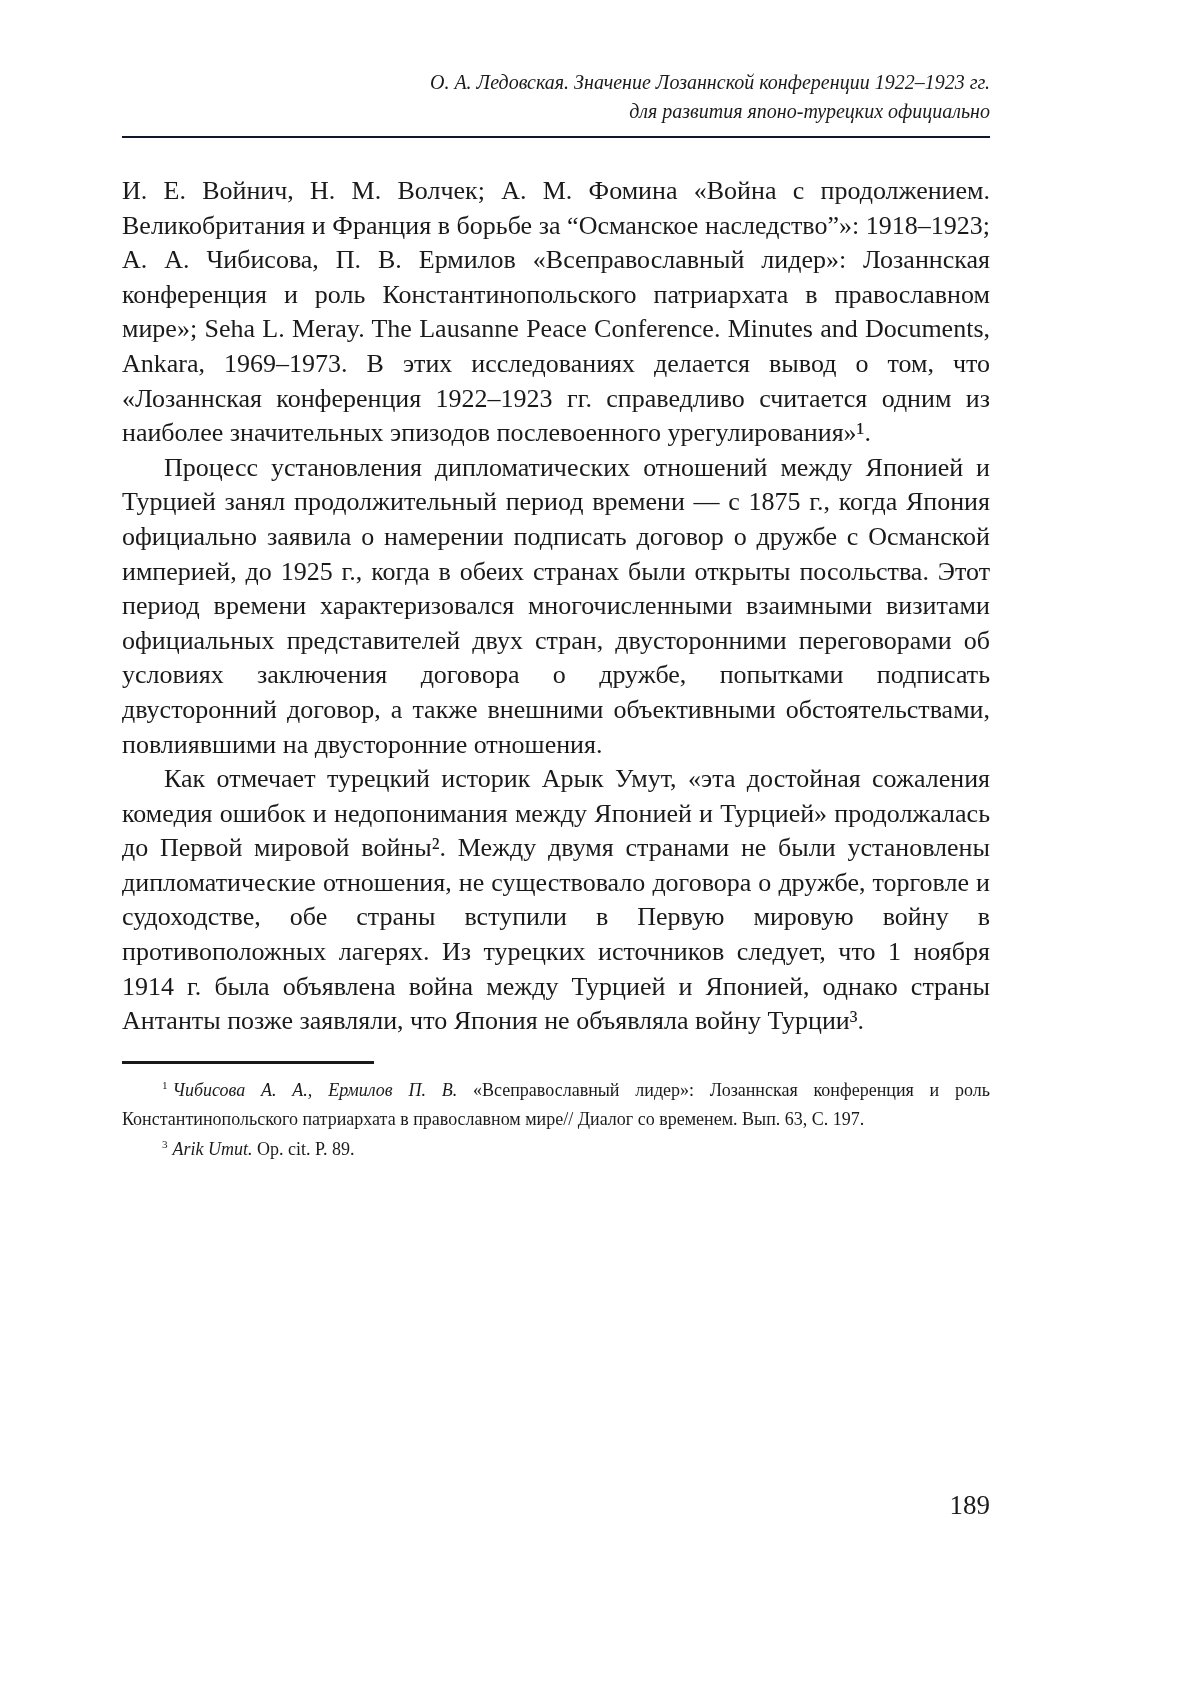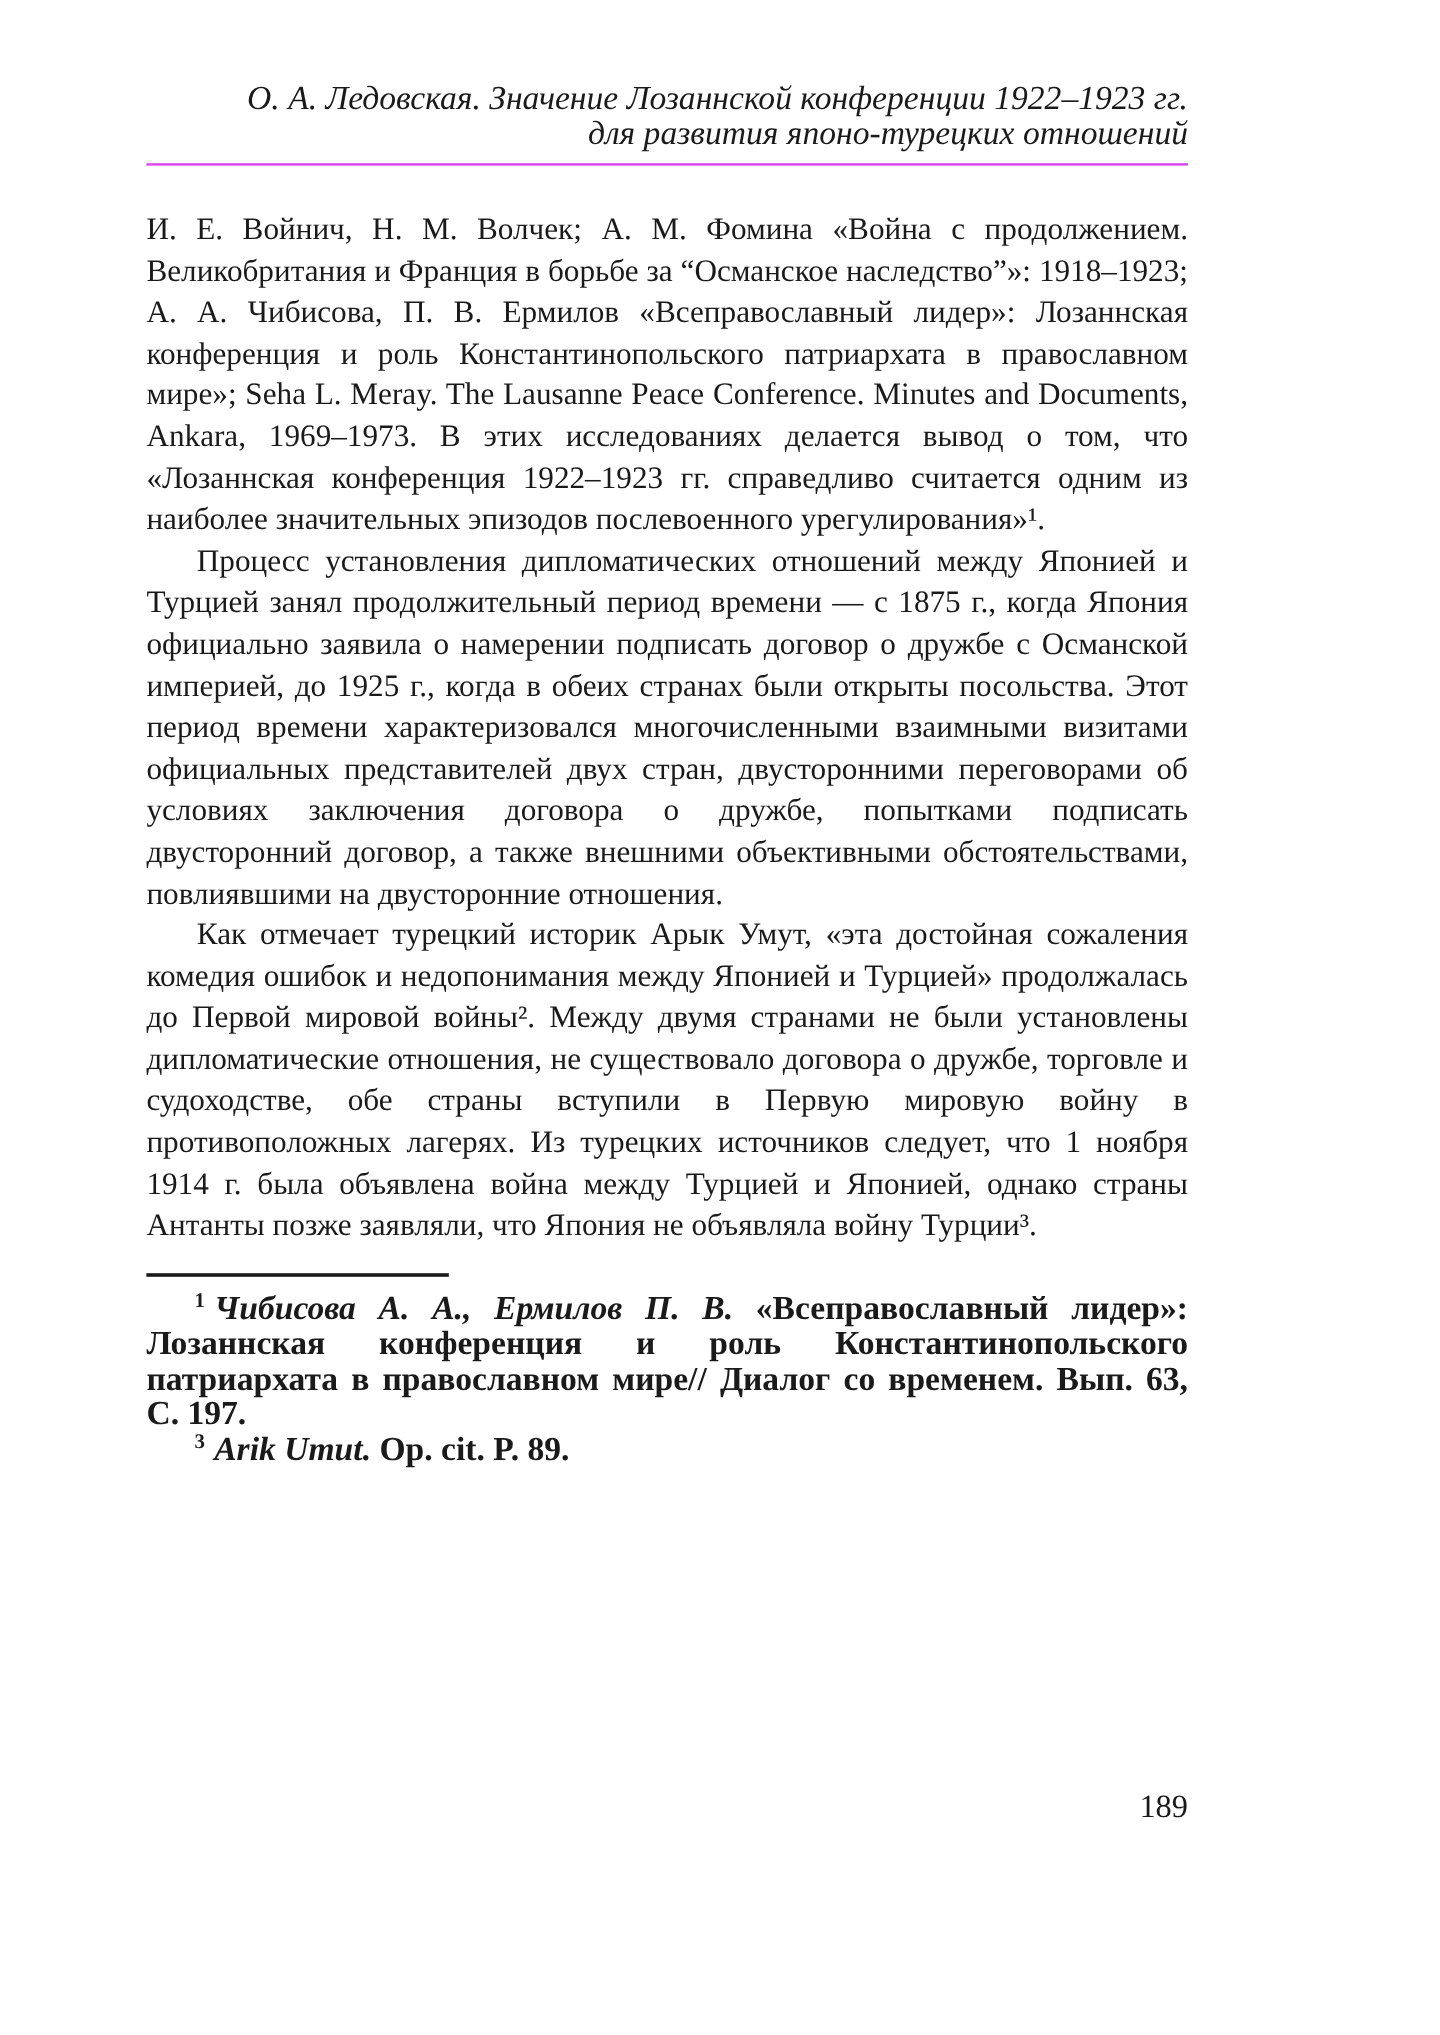--- a/index.html
+++ b/index.html
@@ -19,24 +19,24 @@
   }
   .content {
     position: absolute;
     left: 122px;
     top: 68px;
     width: 868px;
   }
   .running-header {
     font-style: italic;
     text-align: right;
-    font-size: 28px;
+    font-size: 20px;
     line-height: 29px;
     padding-bottom: 10px;
-    border-bottom: 2px solid #d946ef;
+    border-bottom: 2px solid #0f172a;
   }
   .running-header .rh-line {
     display: block;
   }
   .body-text {
     margin-top: 36px;
     font-size: 26px;
     line-height: 34.6px;
     text-align: justify;
   }
@@ -47,24 +47,23 @@
     text-indent: 42px;
   }
   .footnote-rule {
     width: 252px;
     height: 0;
     border-top: 3px solid #1a1a1a;
     margin-top: 22px;
     margin-bottom: 12px;
   }
   .footnotes {
-    font-size: 28px;
+    font-size: 18px;
     line-height: 29.5px;
     text-align: justify;
-    font-weight: bold;
   }
   .footnotes p {
     margin: 0;
     text-indent: 40px;
   }
   .fn-marker {
     font-size: 0.62em;
     vertical-align: super;
     line-height: 0;
     margin-right: 0.45em;
@@ -82,21 +81,21 @@
   }
 </style>
 </head>
 <body>
 
 <div class="page">
   <div class="content">
 
     <div class="running-header">
       <span class="rh-line">О. А. Ледовская. Значение Лозаннской конференции 1922–1923 гг.</span>
-      <span class="rh-line">для развития японо-турецких отношений</span>
+      <span class="rh-line">для развития японо-турецких официально</span>
     </div>
 
     <div class="body-text">
       <p>И. Е. Войнич, Н. М. Волчек; А. М. Фомина «Война с продолжением. Великобритания и Франция в борьбе за “Османское наследство”»: 1918–1923; А. А. Чибисова, П. В. Ермилов «Всеправославный лидер»: Лозаннская конференция и роль Константинопольского патриархата в православном мире»; Seha L. Meray. The Lausanne Peace Conference. Minutes and Documents, Ankara, 1969–1973. В этих исследованиях делается вывод о том, что «Лозаннская конференция 1922–1923 гг. справедливо считается одним из наиболее значительных эпизодов послевоенного урегулирования»¹.</p>
       <p class="indent">Процесс установления дипломатических отношений между Японией и Турцией занял продолжительный период времени — с 1875 г., когда Япония официально заявила о намерении подписать договор о дружбе с Османской империей, до 1925 г., когда в обеих странах были открыты посольства. Этот период времени характеризовался многочисленными взаимными визитами официальных представителей двух стран, двусторонними переговорами об условиях заключения договора о дружбе, попытками подписать двусторонний договор, а также внешними объективными обстоятельствами, повлиявшими на двусторонние отношения.</p>
       <p class="indent">Как отмечает турецкий историк Арык Умут, «эта достойная сожаления комедия ошибок и недопонимания между Японией и Турцией» продолжалась до Первой мировой войны². Между двумя странами не были установлены дипломатические отношения, не существовало договора о дружбе, торговле и судоходстве, обе страны вступили в Первую мировую войну в противоположных лагерях. Из турецких источников следует, что 1 ноября 1914 г. была объявлена война между Турцией и Японией, однако страны Антанты позже заявляли, что Япония не объявляла войну Турции³.</p>
     </div>
 
     <div class="footnote-rule"></div>
 

